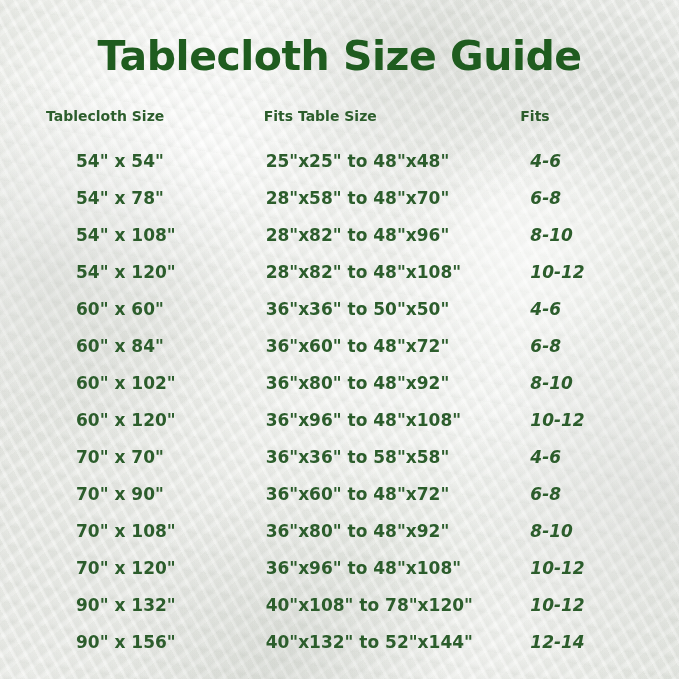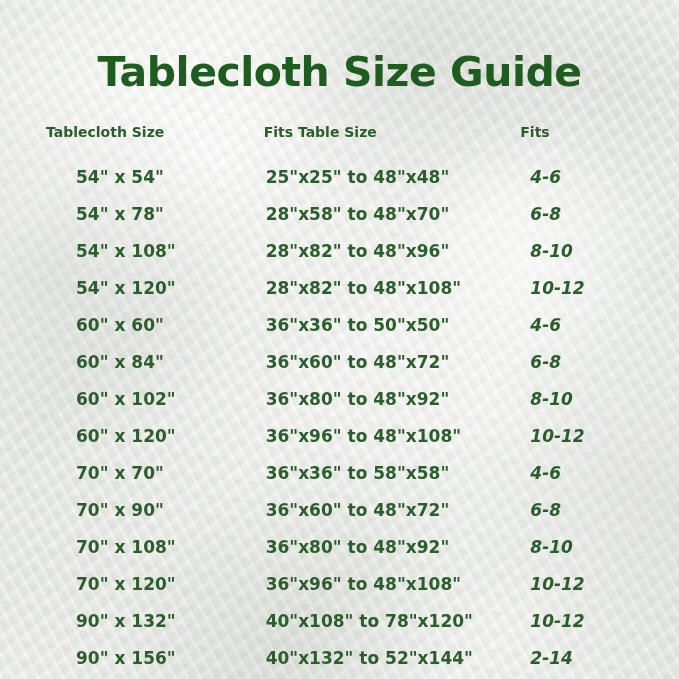--- a/index.html
+++ b/index.html
@@ -53,21 +53,21 @@
     position: relative;
     z-index: 2;
     padding: 0 22px;
   }
   #title {
     text-align: center;
     color: #1f5c1f;
     font-weight: bold;
     font-size: 41px;
     letter-spacing: -0.5px;
-    margin: 16px;
+    margin: 0;
     padding-top: 32px;
     padding-bottom: 6px;
     white-space: nowrap;
   }
   table {
     width: 100%;
     border-collapse: collapse;
     margin-top: 16px;
     table-layout: fixed;
   }
@@ -172,19 +172,19 @@
             <td class="c-seats">10-12</td>
           </tr>
           <tr>
             <td class="c-size">90" x 132"</td>
             <td class="c-fits">40"x108" to 78"x120"</td>
             <td class="c-seats">10-12</td>
           </tr>
           <tr>
             <td class="c-size">90" x 156"</td>
             <td class="c-fits">40"x132" to 52"x144"</td>
-            <td class="c-seats">2-14</td>
+            <td class="c-seats">12-14</td>
           </tr>
         </tbody>
     </table>
 
   </div>
 </div>
 
 </body></html>

